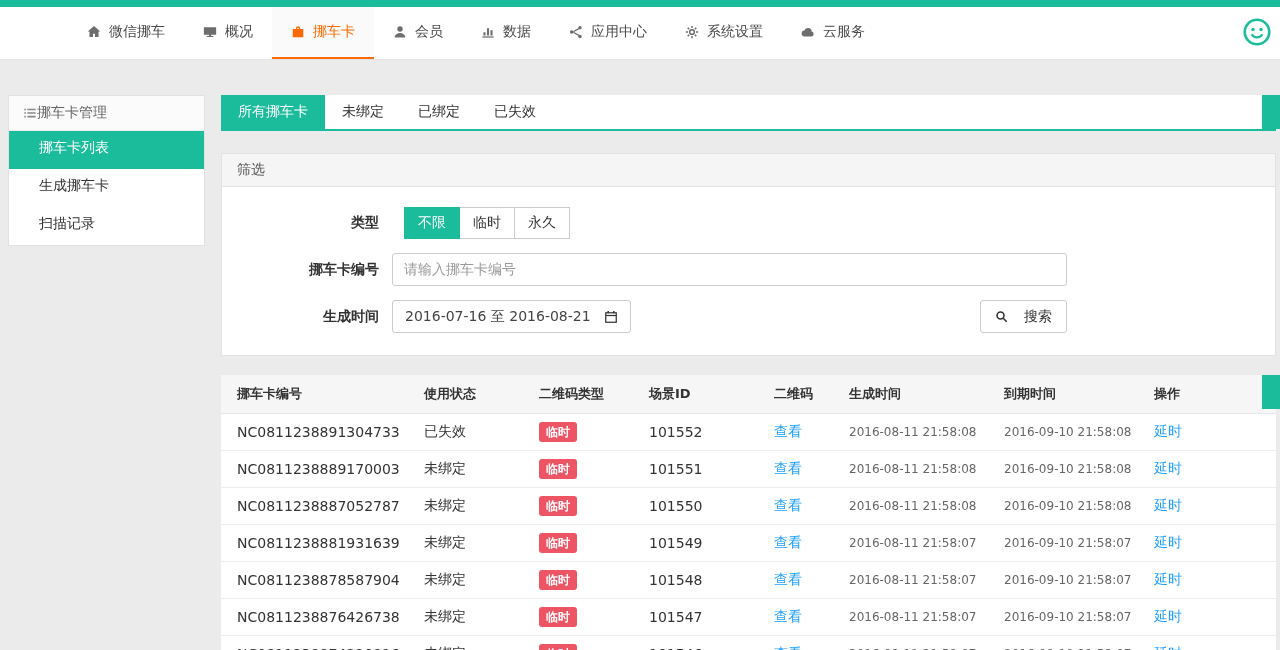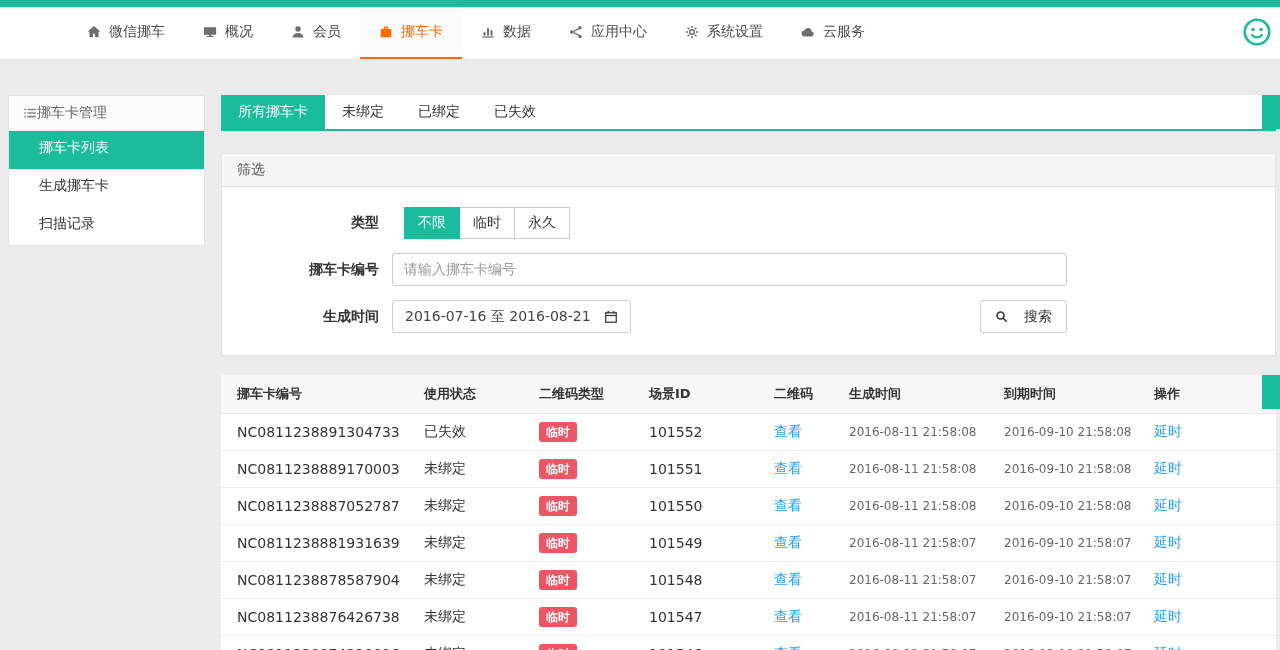--- a/index.html
+++ b/index.html
@@ -68,36 +68,36 @@
     <span class="nav-label">微信挪车</span>
   </a>
       <a class="nav-item">
     <span class="nav-icon">
           <svg viewBox="0 0 16 16" width="14" height="14" fill="currentColor">
             <path d="M1 2.5h14V11H9.2v1.6h2.6v1.2H4.2v-1.2h2.6V11H1z"></path>
           </svg>
         </span>
     <span class="nav-label">概况</span>
   </a>
+      <a class="nav-item active">
+    <span class="nav-icon">
+          <svg viewBox="0 0 16 16" width="14" height="14" fill="currentColor">
+            <path d="M5.5 4.5V4a2.5 2.5 0 015 0v.5H14V14H2V4.5zM7 4.5h2V4a1 1 0 00-2 0z"></path>
+          </svg>
+        </span>
+    <span class="nav-label">挪车卡</span>
+  </a>
       <a class="nav-item">
     <span class="nav-icon">
           <svg viewBox="0 0 16 16" width="14" height="14" fill="currentColor">
             <circle cx="8" cy="4.6" r="3.1"></circle>
             <path d="M1.8 14.2c.4-3.2 3-5 6.2-5s5.8 1.8 6.2 5z"></path>
           </svg>
         </span>
     <span class="nav-label">会员</span>
-  </a>
-      <a class="nav-item active">
-    <span class="nav-icon">
-          <svg viewBox="0 0 16 16" width="14" height="14" fill="currentColor">
-            <path d="M5.5 4.5V4a2.5 2.5 0 015 0v.5H14V14H2V4.5zM7 4.5h2V4a1 1 0 00-2 0z"></path>
-          </svg>
-        </span>
-    <span class="nav-label">挪车卡</span>
   </a>
       <a class="nav-item">
     <span class="nav-icon">
           <svg viewBox="0 0 16 16" width="14" height="14" fill="currentColor">
             <path d="M1.5 13h13v1.4h-13z"></path>
             <path d="M2.8 8.2h2.4V12H2.8zM6.8 3.8h2.4V12H6.8zM10.8 6h2.4v6h-2.4z"></path>
           </svg>
         </span>
     <span class="nav-label">数据</span>
   </a>

